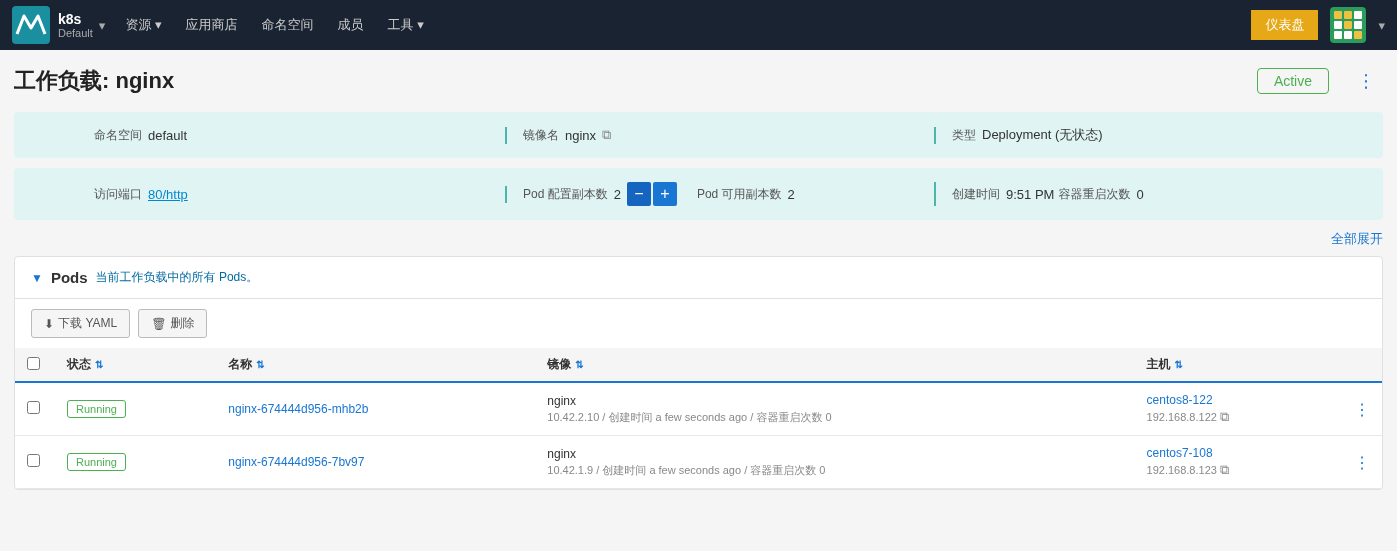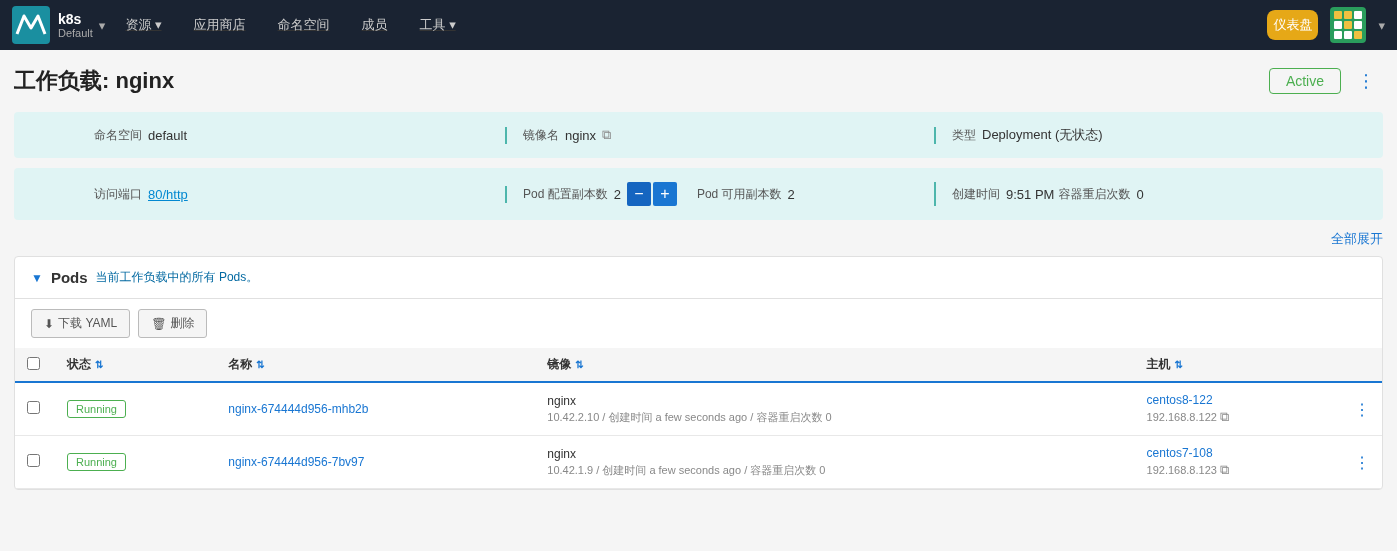--- a/index.html
+++ b/index.html
@@ -39,43 +39,42 @@
       font-size: 11px;
     }
     .dropdown-arrow {
       color: #aaa;
       margin-right: 20px;
       cursor: pointer;
     }
     .nav-items {
       display: flex;
       align-items: center;
-      gap: 32px;
+      gap: 24px;
       flex: 1;
-      text-decoration: underline;
     }
     .nav-item {
       color: #ccc;
       font-size: 13px;
       cursor: pointer;
       display: flex;
       align-items: center;
       gap: 4px;
     }
     .nav-right {
       display: flex;
       align-items: center;
       gap: 12px;
     }
     .dashboard-btn {
       background: #e6a817;
       color: #fff;
       border: none;
-      padding: 6px 6px;
-      border-radius: 8px;
+      padding: 6px 14px;
+      border-radius: 0;
       cursor: pointer;
       font-size: 13px;
     }
     .grid-icon-btn {
       width: 36px;
       height: 36px;
       background: #2a9d5c;
       border-radius: 4px;
       display: flex;
       align-items: center;
@@ -110,21 +109,21 @@
     }
     .page-title {
       font-size: 22px;
       font-weight: 400;
       color: #222;
     }
     .page-title span { font-weight: 600; }
     .header-right {
       display: flex;
       align-items: center;
-      gap: 8px;
+      gap: 20px;
     }
     .active-badge {
       border: 1px solid #4caf50;
       color: #4caf50;
       padding: 4px 16px;
       border-radius: 4px;
       font-size: 14px;
       background: transparent;
     }
     .more-btn {

